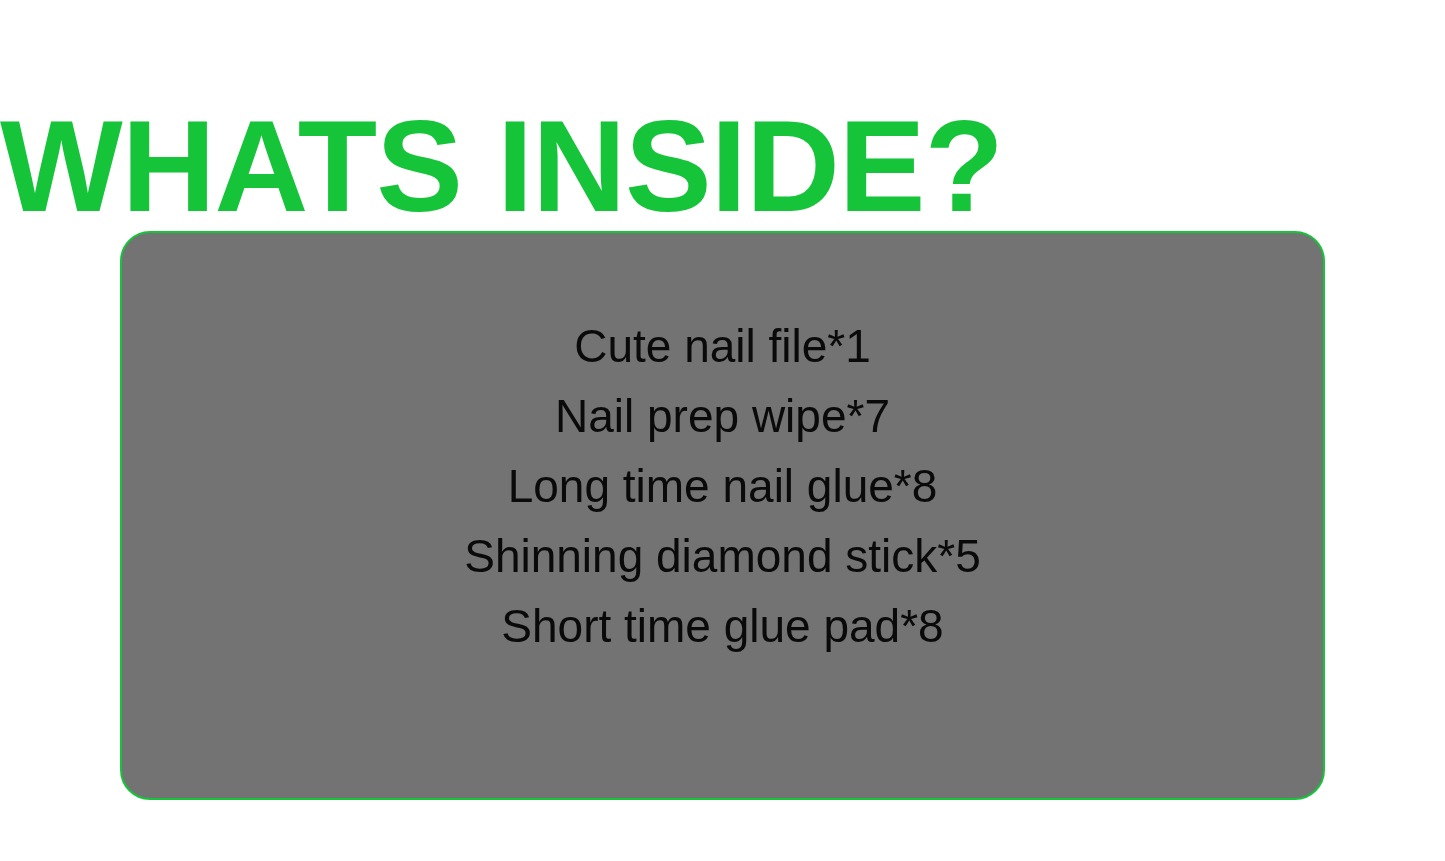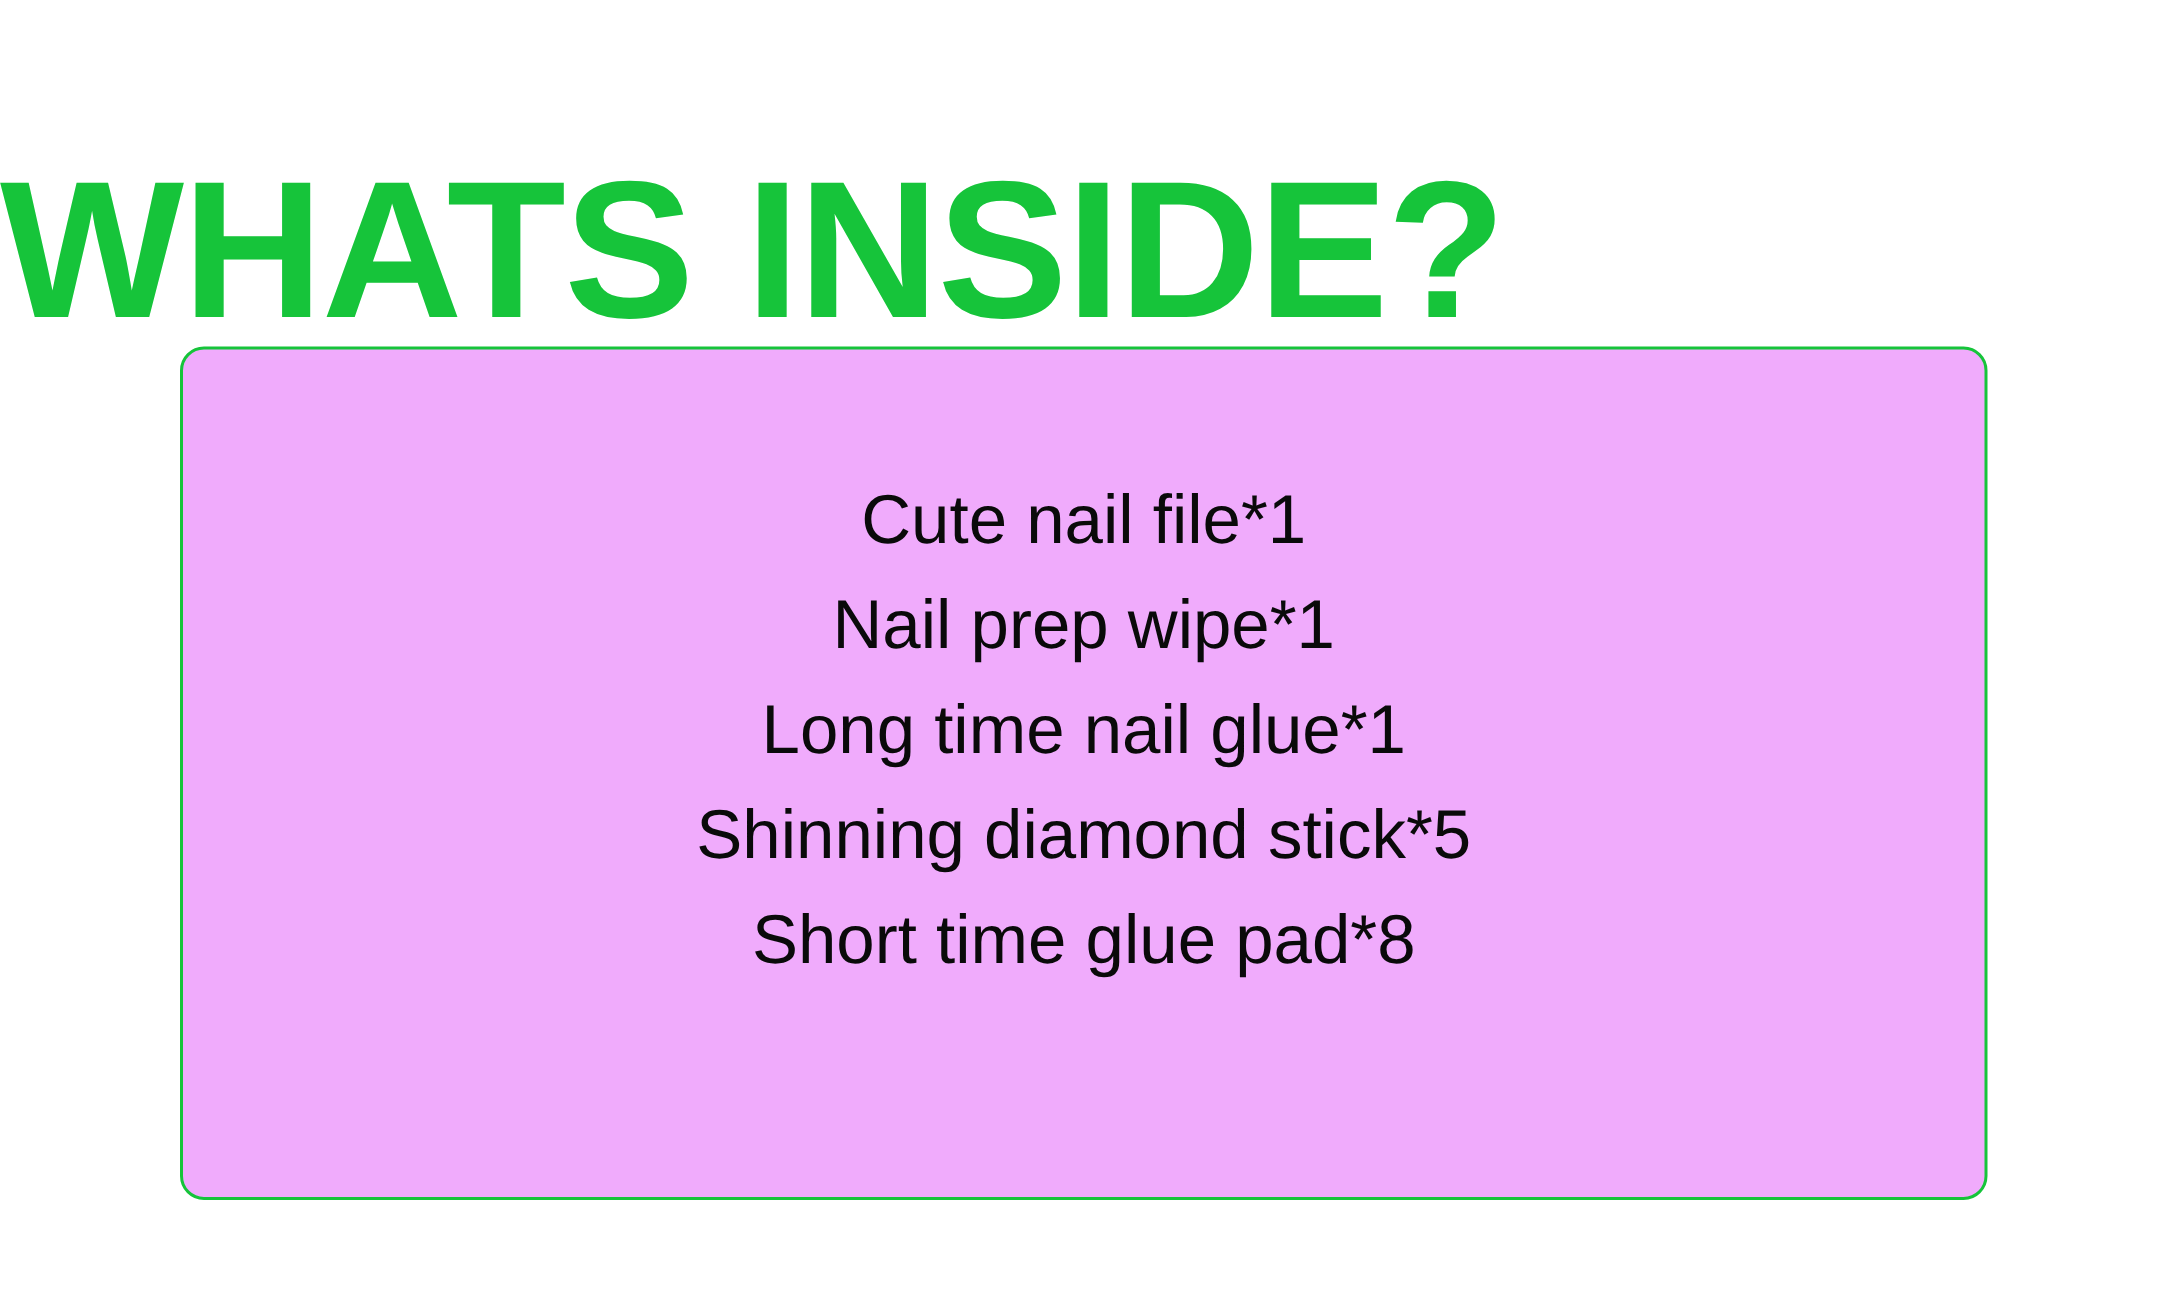--- a/index.html
+++ b/index.html
@@ -39,22 +39,22 @@
 
   
   .content-card {
     position: absolute;
     left: 120px;
     top: 231px;
     width: 1205px;
     height: 569px;
     box-sizing: border-box;
     border: 2.5px solid #16c43a;
-    border-radius: 16px;
-    background: #f0abfc;
+    border-radius: 30px;
+    background: #737373;
   }
 
   .contents-list {
     position: absolute;
     left: 0;
     right: 0;
     top: 78px;
     margin: 0;
     padding: 0;
     list-style: none;
@@ -74,20 +74,20 @@
 </head>
 <body>
 
 <div class="slide">
 
   <h1 class="headline">WHATS INSIDE?</h1>
 
   <div class="content-card">
     <ul class="contents-list">
       <li>Cute nail file*1</li>
-      <li>Nail prep wipe*1</li>
-      <li>Long time nail glue*1</li>
+      <li>Nail prep wipe*7</li>
+      <li>Long time nail glue*8</li>
       <li>Shinning diamond stick*5</li>
       <li>Short time glue pad*8</li>
     </ul>
   </div>
 
 </div>
 
 </body></html>

